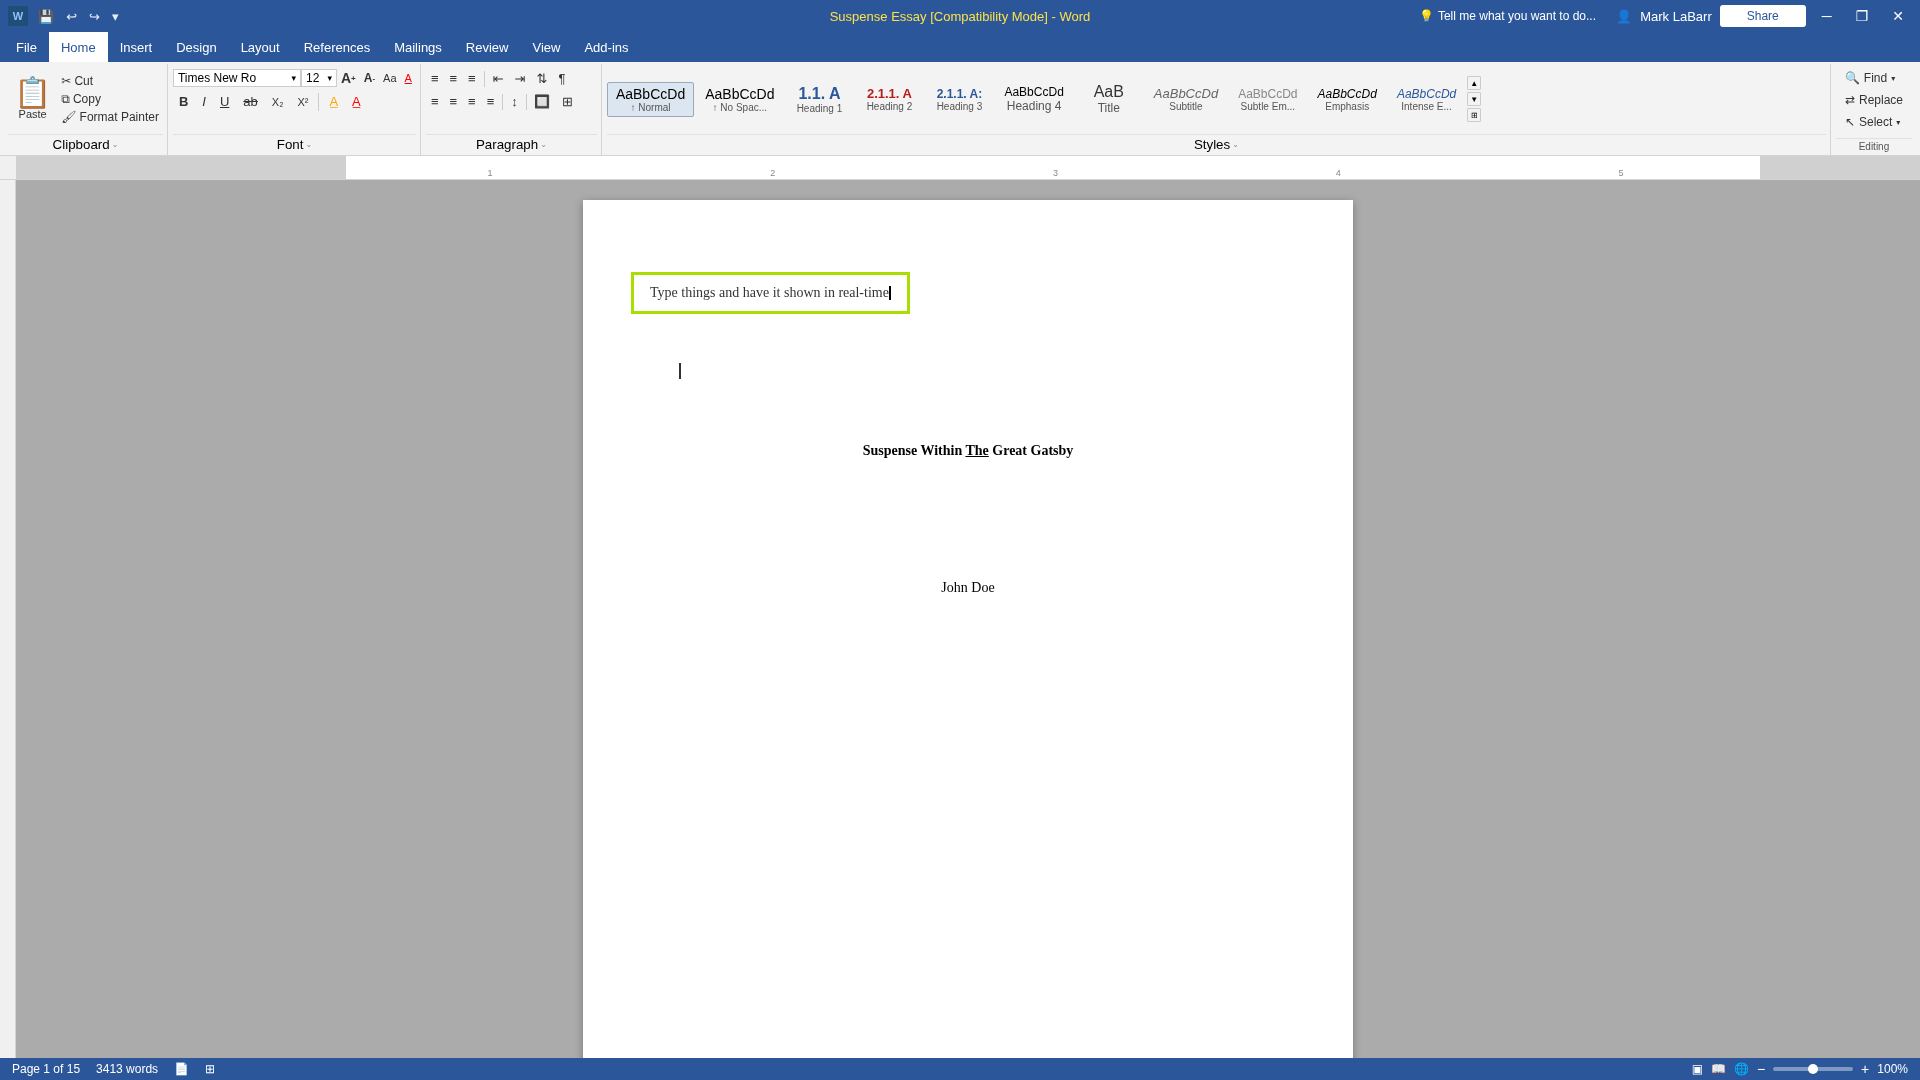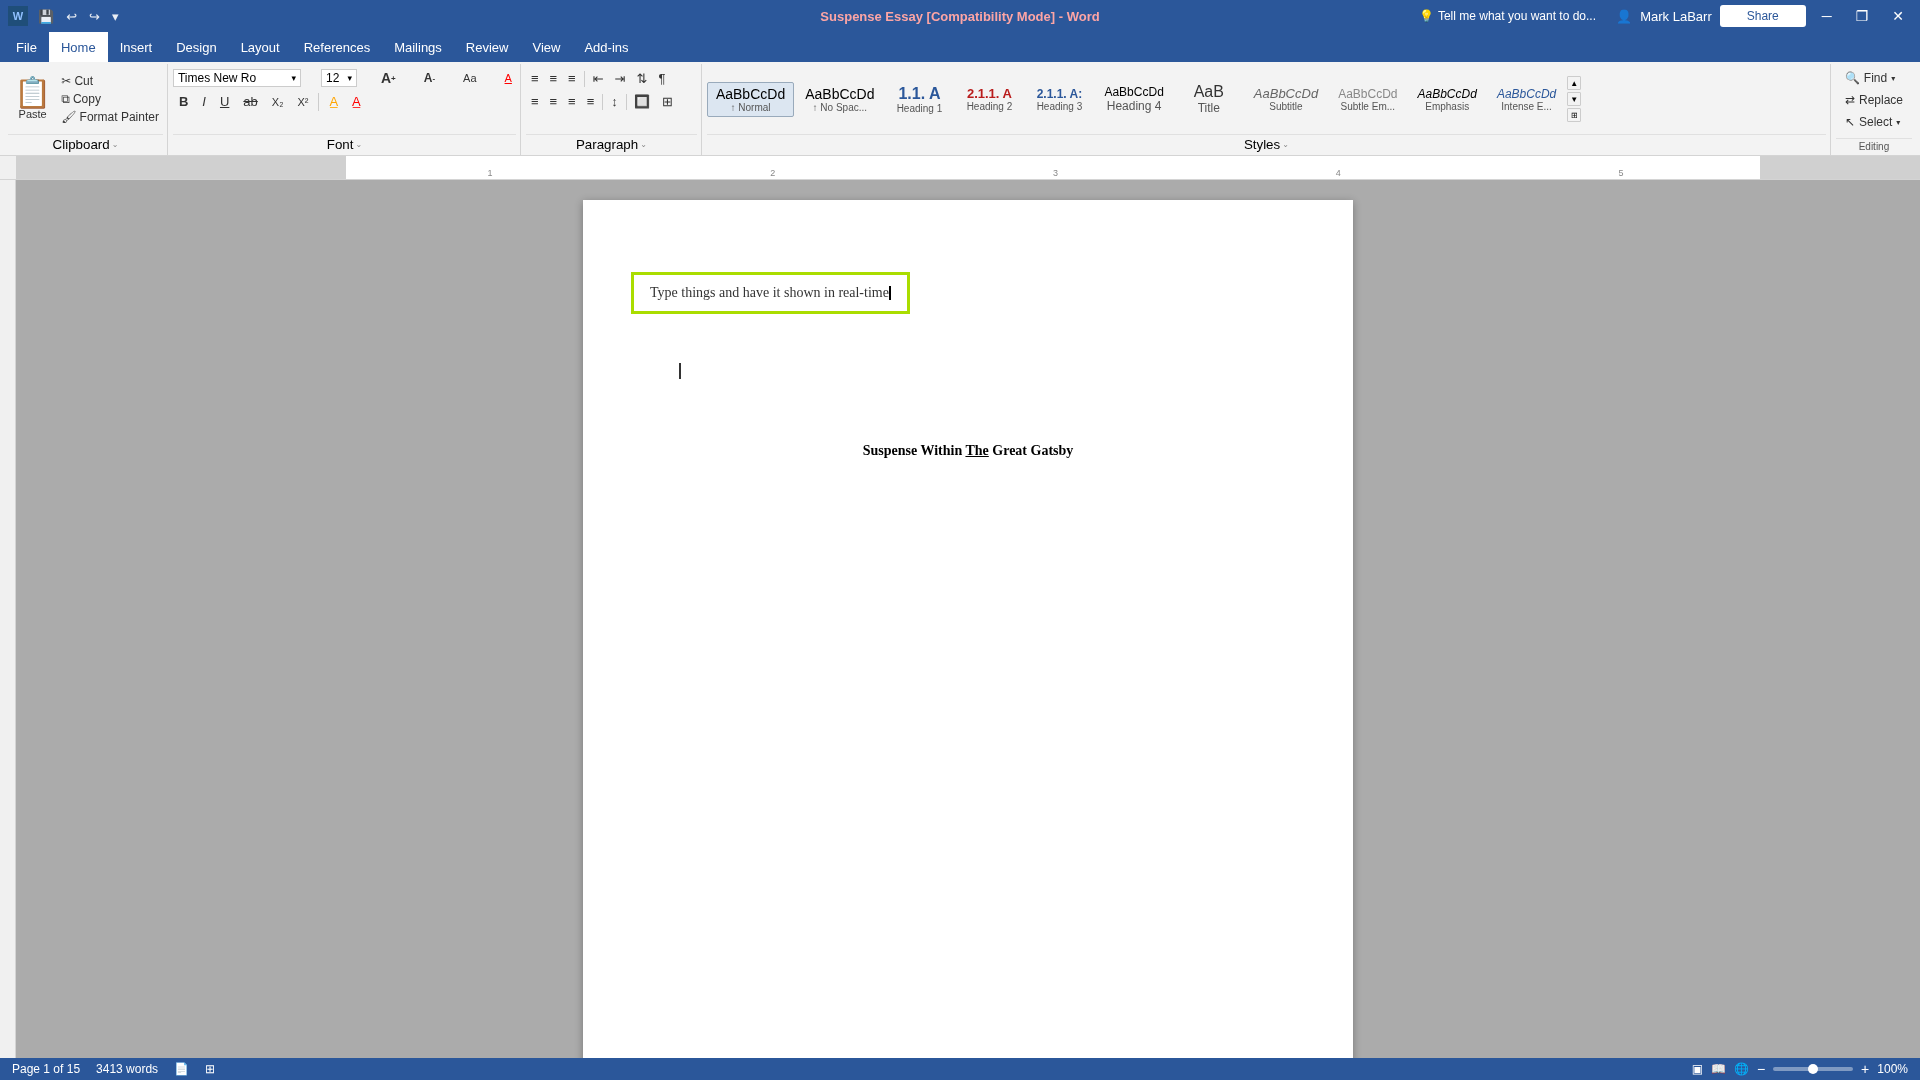--- a/index.html
+++ b/index.html
@@ -9,21 +9,21 @@
     .title-bar {
       background: #2b579a;
       height: 32px;
       display: flex;
       align-items: center;
       justify-content: space-between;
       padding: 0 8px;
       color: white;
     }
     .title-bar-left { display: flex; align-items: center; gap: 6px; }
-    .title-bar-center { position: absolute; left: 50%; transform: translateX(-50%); color: #fca5a5; font-size: 13px; font-weight: bold; }
+    .title-bar-center { position: absolute; left: 50%; transform: translateX(-50%); color: #fde047; font-size: 13px; }
     .title-bar-right { display: flex; align-items: center; gap: 8px; margin-left: auto; }
     .title-bar-btn { background: none; border: none; color: white; font-size: 14px; cursor: pointer; padding: 4px 8px; }
     .wb-icon { width: 20px; height: 20px; background: #1f4e79; display: flex; align-items: center; justify-content: center; font-size: 11px; color: #90c0ff; font-weight: bold; }
     .quick-access { display: flex; gap: 4px; align-items: center; }
     .qa-btn { background: none; border: none; color: white; font-size: 13px; cursor: pointer; padding: 2px 4px; opacity: 0.9; }
 
     
     .menu-bar {
       background: #2b579a;
       height: 30px;
@@ -284,21 +284,21 @@
     <div class="rg-label">
       <button class="rg-label-btn">
         <span>Clipboard</span>
         <span class="expand-icon">⌄</span>
       </button>
     </div>
   </div>
 
   <div class="rg" style="min-width: 220px;">
     <div class="rg-body" style="flex-direction:column;gap:3px;align-items:stretch;">
-      <div style="display:flex;gap:20px;align-items:center;">
+      <div style="display:flex;gap:0;align-items:center;">
         <div class="font-name-box">
           <span>Times New Ro</span>
           <span style="font-size:9px;">▾</span>
         </div>
         <div class="font-size-box">
           <span>12</span>
           <span style="font-size:9px;">▾</span>
         </div>
         <button class="small-btn" style="font-size:14px;font-weight:bold;">A<sup style="font-size:8px;">+</sup></button>
         <button class="small-btn" style="font-size:12px;font-weight:bold;">A<sup style="font-size:8px;">-</sup></button>
@@ -484,20 +484,23 @@
       </div>
 
       <div style="margin-top:90px;font-family:'Times New Roman',serif;font-size:14px;height:20px;">
         <span style="display:inline-block;width:2px;height:16px;background:#333;vertical-align:middle;"></span>
       </div>
 
       <div class="doc-title" style="margin-top:60px;font-weight:bold;">
         <span style="font-family:'Times New Roman',serif;font-size:14px;">Suspense Within <span class="underline-gatsby">The</span> Great Gatsby</span>
       </div>
 
+      <div class="doc-author">
+        <span style="font-family:'Times New Roman',serif;font-size:14px;">John Doe</span>
+      </div>
 
     </div>
   </div>
 </div>
 
 <div class="status-bar">
   <span>Page 1 of 15</span>
   <span>3413 words</span>
   <span style="cursor:pointer;">📄</span>
   <span style="cursor:pointer;">⊞</span>

